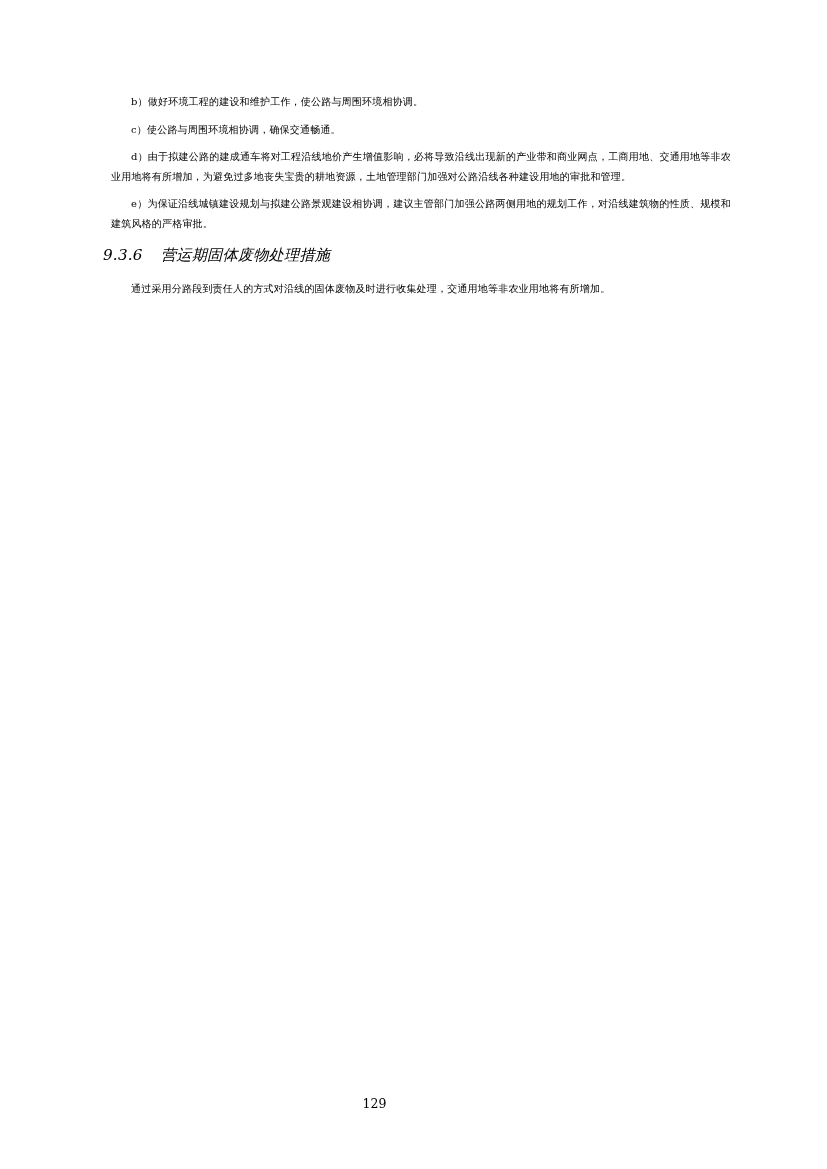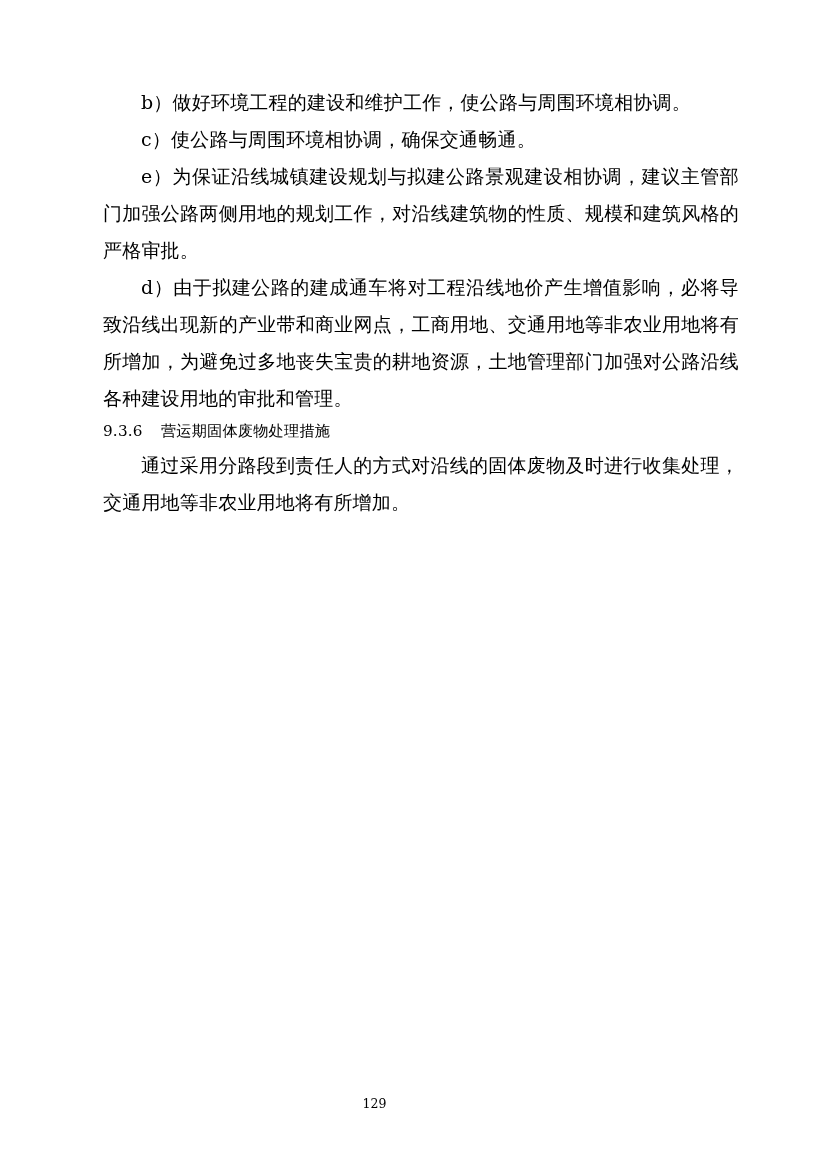--- a/index.html
+++ b/index.html
@@ -23,34 +23,35 @@
     height: 1169px;
     background: #ffffff;
   }
   .content {
     position: absolute;
     left: 103px;
     top: 84px;
     width: 636px;
   }
   .para {
-    font-size: 19px;
+    font-size: 10px;
     line-height: 1.95;
     text-align: justify;
     text-justify: inter-ideograph;
     text-indent: 2em;
-    margin: 0;
+    margin: 8px;
     letter-spacing: 0.2px;
   }
   .heading {
     font-size: 15.2px;
     line-height: 1.95;
     margin: 0;
     text-indent: 0;
     letter-spacing: 0.2px;
+    font-style: italic;
   }
   .heading .num {
     margin-right: 1.2em;
   }
   .footer {
     position: absolute;
     left: 0;
     top: 1096px;
     width: 749px;
     text-align: center;
@@ -59,22 +60,22 @@
   }
 </style>
 </head>
 <body>
 
 <div class="page">
   <div class="content">
 
     <p class="para">b）做好环境工程的建设和维护工作，使公路与周围环境相协调。</p>
     <p class="para">c）使公路与周围环境相协调，确保交通畅通。</p>
+    <p class="para">d）由于拟建公路的建成通车将对工程沿线地价产生增值影响，必将导致沿线出现新的产业带和商业网点，工商用地、交通用地等非农业用地将有所增加，为避免过多地丧失宝贵的耕地资源，土地管理部门加强对公路沿线各种建设用地的审批和管理。</p>
     <p class="para">e）为保证沿线城镇建设规划与拟建公路景观建设相协调，建议主管部门加强公路两侧用地的规划工作，对沿线建筑物的性质、规模和建筑风格的严格审批。</p>
-    <p class="para">d）由于拟建公路的建成通车将对工程沿线地价产生增值影响，必将导致沿线出现新的产业带和商业网点，工商用地、交通用地等非农业用地将有所增加，为避免过多地丧失宝贵的耕地资源，土地管理部门加强对公路沿线各种建设用地的审批和管理。</p>
 
     <p class="heading">
       <span class="num">9.3.6</span><span>营运期固体废物处理措施</span>
     </p>
 
     <p class="para">通过采用分路段到责任人的方式对沿线的固体废物及时进行收集处理，交通用地等非农业用地将有所增加。</p>
 
   </div>
 
   <div class="footer">

